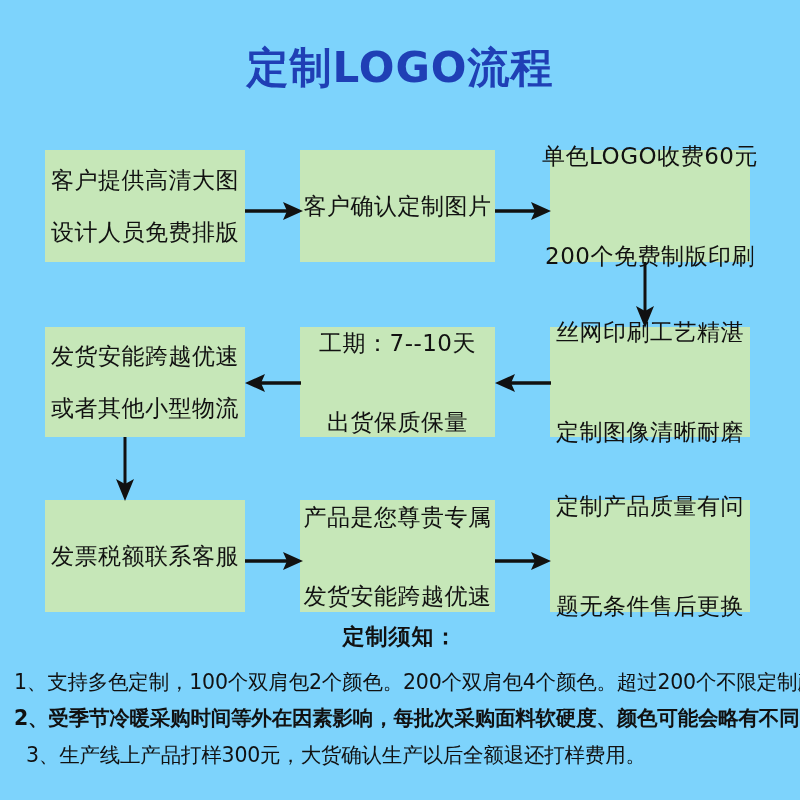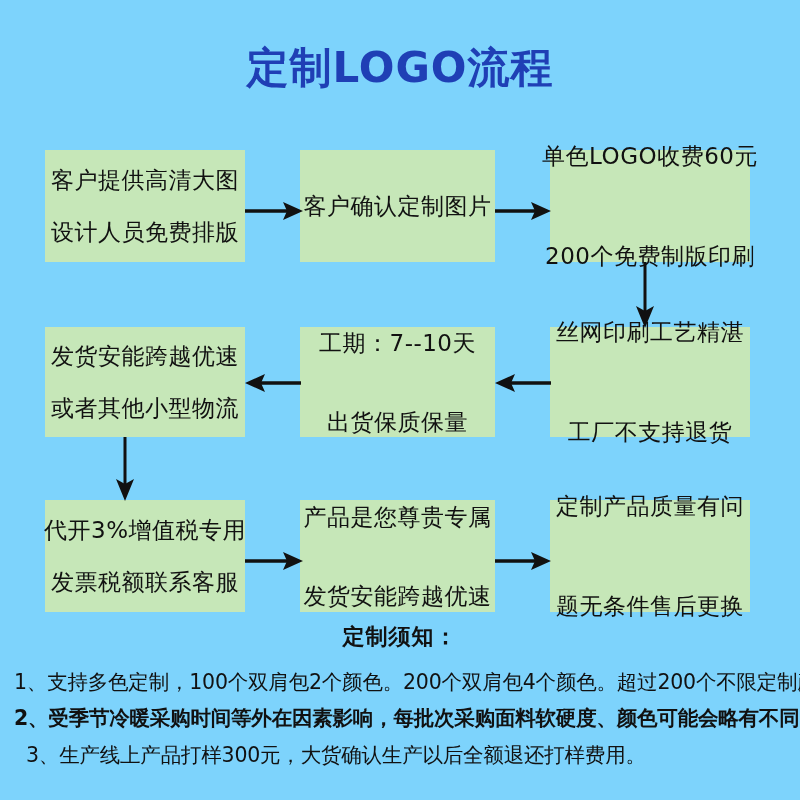--- a/index.html
+++ b/index.html
@@ -126,25 +126,24 @@
     <span class="ln">或者其他小型物流</span>
   </div>
 
   <div class="flow-box col2 row2">
     <span class="ln">工期：7--10天</span>
     <span class="ln">出货保质保量</span>
   </div>
 
   <div class="flow-box col3 row2">
     <span class="ln">丝网印刷工艺精湛</span>
-    <span class="ln">工厂不支持退货</span>
+    <span class="ln">定制图像清晰耐磨</span>
   </div>
 
   <div class="flow-box col1 row3">
-    <span class="ln">代开3%增值税专用</span>
     <span class="ln">发票税额联系客服</span>
   </div>
 
   <div class="flow-box col2 row3">
     <span class="ln">产品是您尊贵专属</span>
     <span class="ln">发货安能跨越优速</span>
   </div>
 
   <div class="flow-box col3 row3">
     <span class="ln">定制产品质量有问</span>

